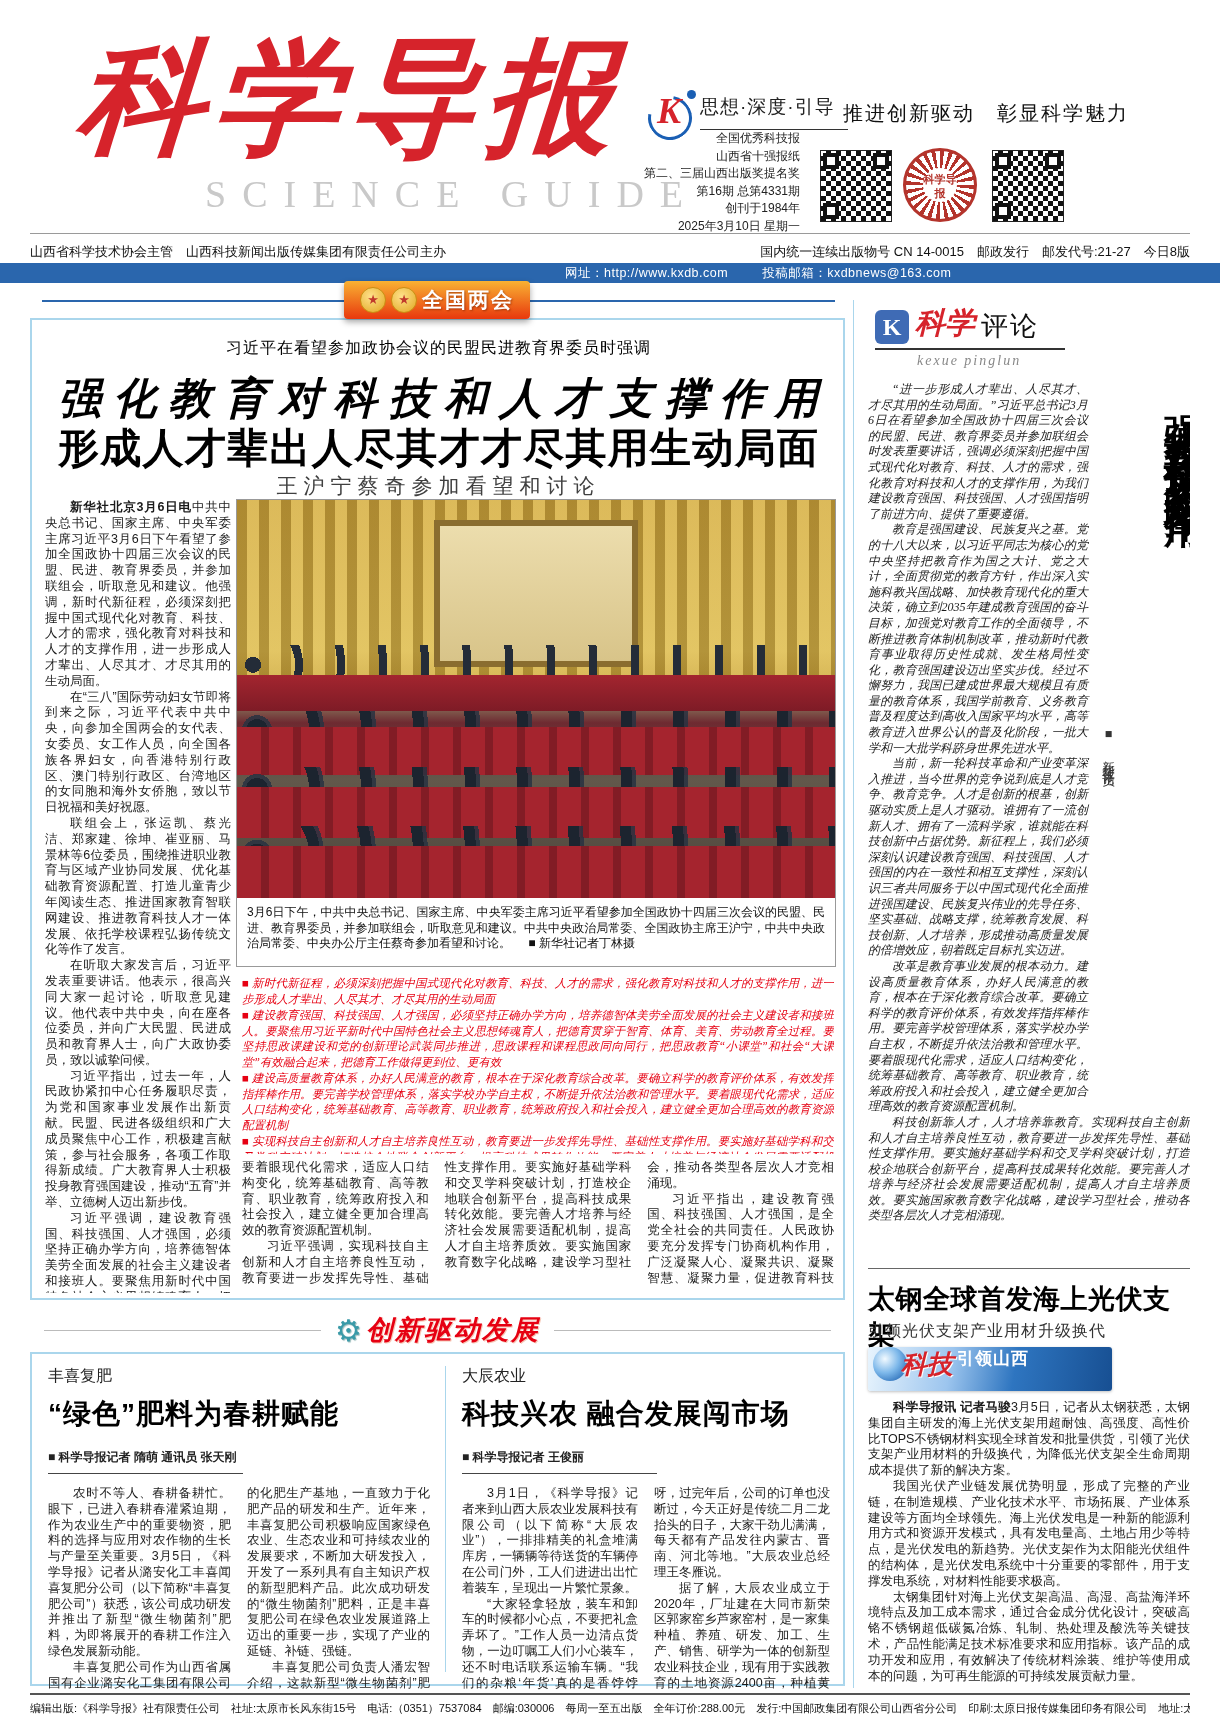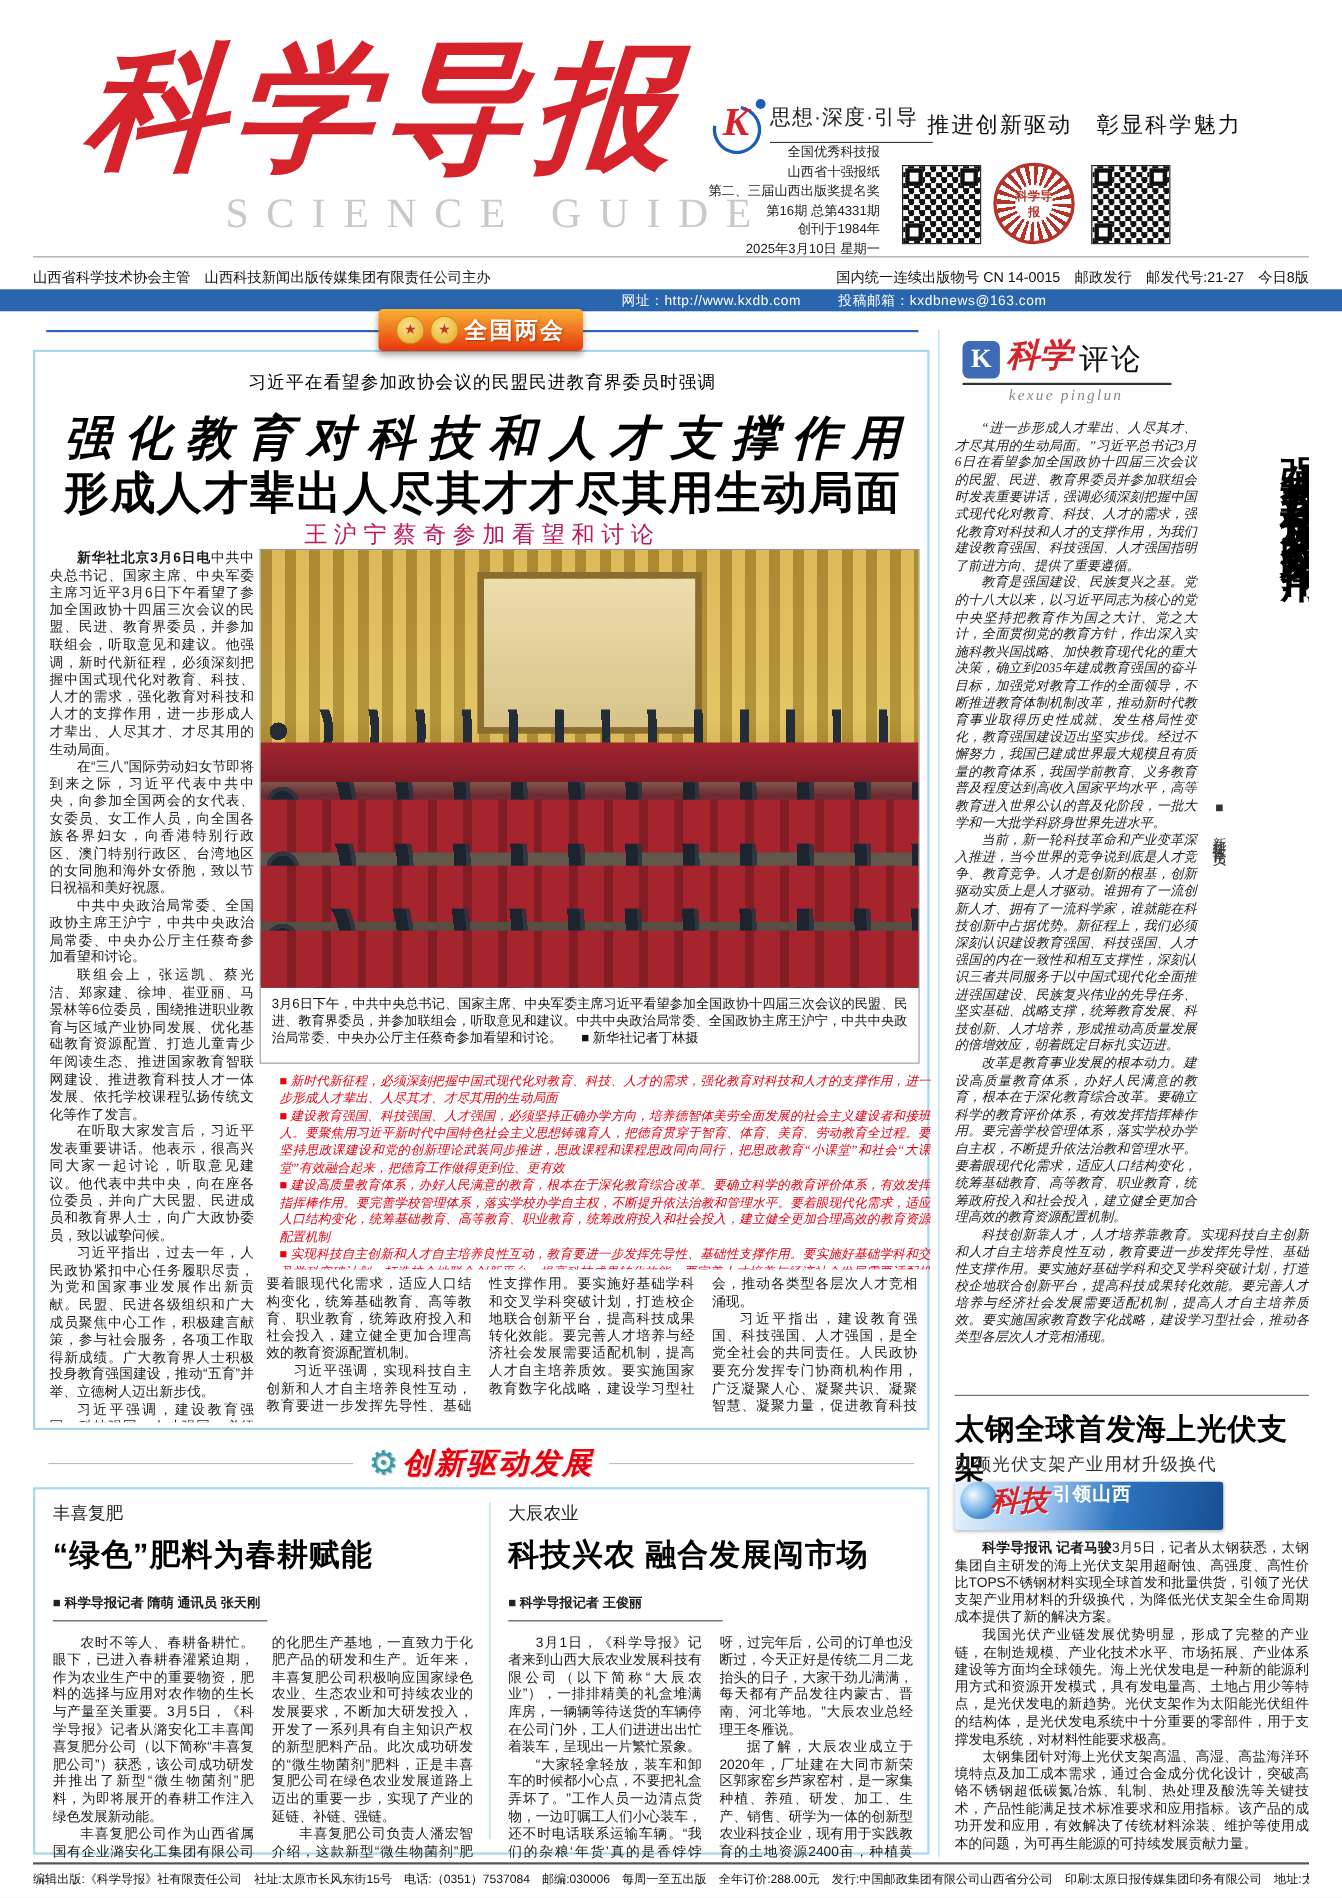--- a/index.html
+++ b/index.html
@@ -50,21 +50,21 @@
          justify-content:center;gap:5px;}
   .badge .emblem{width:24px;height:24px;border-radius:50%;background:radial-gradient(circle at 40% 35%,#ffe08a,#e0a821);
                  border:1px solid #c98f12;color:#c0392b;font-size:13px;line-height:24px;text-align:center;}
   .badge .btxt{color:#fff;font-weight:900;font-size:21px;letter-spacing:2px;text-shadow:1px 1px 2px rgba(120,30,0,.6);}
 
   .kicker{left:42px;top:338px;width:793px;text-align:center;font-size:16px;color:#000;letter-spacing:1px;}
   .hl{left:58px;width:760px;font-weight:900;color:#000;text-align:justify;text-align-last:justify;
       font-family:"Liberation Sans",sans-serif;}
   .hl1{top:370px;font-size:43px;font-style:italic;}
   .hl2{top:421px;font-size:41px;}
-  .deck{left:42px;top:472px;width:793px;text-align:center;font-size:21px;letter-spacing:6px;color:#be185d;}
+  .deck{left:42px;top:472px;width:793px;text-align:center;font-size:21px;letter-spacing:6px;color:#404040;}
 
   .leftcol{left:45px;top:500px;width:186px;height:793px;overflow:hidden;font-size:12.5px;
            line-height:15.8px;text-align:justify;color:#1a1a1a;}
   .leftcol p{margin:0;text-indent:2em;}
   .leftcol .lede strong{font-weight:bold;}
 
   .photo-frame{left:236px;top:499px;width:600px;height:468px;border:1px solid #999;box-sizing:border-box;background:#fff;}
   .photo{position:relative;width:100%;height:398px;overflow:hidden;
          background:linear-gradient(180deg,#cfa843 0%,#d8b851 38%,#c5a03c 47%,#8f8867 50%,#6e2a31 56%,#62584b 70%,#4d463c 100%);}
   .photo .curtain{position:absolute;left:0;right:0;top:0;height:47%;
@@ -80,21 +80,21 @@
   .photo .c1{top:57%;height:12%;}
   .photo .c2{top:72%;height:13%;}
   .photo .c3{top:87%;height:13%;}
   .photo .ppl{background:repeating-radial-gradient(circle at 20px 40%, #1c242f 0 11px, rgba(40,50,65,.85) 11px 15px, transparent 15px 52px);}
   .photo .p1{top:53%;height:12%;}
   .photo .p2{top:67%;height:14%;}
   .photo .p3{top:82%;height:18%;}
   .caption{padding:7px 10px 0 10px;font-size:12px;line-height:15.5px;text-align:justify;color:#111;}
   .caption .credit{white-space:nowrap;margin-left:14px;}
 
-  .quotes{left:242px;top:976px;width:592px;height:178px;overflow:hidden;margin-left:12px;}
+  .quotes{left:242px;top:976px;width:592px;height:178px;overflow:hidden;}
   .quotes ul{margin:0;padding:0;list-style:none;}
   .quotes li{color:#e60012;font-size:11.5px;line-height:15.5px;text-align:justify;
              font-family:"Liberation Serif",serif;font-style:italic;margin-bottom:1px;}
   .quotes li::before{content:"■ ";font-style:normal;}
 
   .bcols{left:242px;top:1160px;width:592px;height:132px;overflow:hidden;column-count:3;column-gap:16px;
          font-size:12.5px;line-height:15.8px;text-align:justify;color:#1a1a1a;}
   .bcols p{margin:0;text-indent:2em;}
   .bcols p.nofirst{text-indent:0;}
 
@@ -218,21 +218,20 @@
   </div>
 
   <div class="abs kicker">习近平在看望参加政协会议的民盟民进教育界委员时强调</div>
   <div class="abs hl hl1">强化教育对科技和人才支撑作用</div>
   <div class="abs hl hl2">形成人才辈出人尽其才才尽其用生动局面</div>
   <div class="abs deck">王沪宁蔡奇参加看望和讨论</div>
 
   <div class="abs leftcol">
     <p class="lede"><strong>新华社北京3月6日电</strong><span>中共中央总书记、国家主席、中央军委主席习近平3月6日下午看望了参加全国政协十四届三次会议的民盟、民进、教育界委员，并参加联组会，听取意见和建议。他强调，新时代新征程，必须深刻把握中国式现代化对教育、科技、人才的需求，强化教育对科技和人才的支撑作用，进一步形成人才辈出、人尽其才、才尽其用的生动局面。</span></p>
     <p>在“三八”国际劳动妇女节即将到来之际，习近平代表中共中央，向参加全国两会的女代表、女委员、女工作人员，向全国各族各界妇女，向香港特别行政区、澳门特别行政区、台湾地区的女同胞和海外女侨胞，致以节日祝福和美好祝愿。</p>
-    <p>中共中央政治局常委、全国政协主席王沪宁，中共中央政治局常委、中央办公厅主任蔡奇参加看望和讨论。</p>
     <p>联组会上，张运凯、蔡光洁、郑家建、徐坤、崔亚丽、马景林等6位委员，围绕推进职业教育与区域产业协同发展、优化基础教育资源配置、打造儿童青少年阅读生态、推进国家教育智联网建设、推进教育科技人才一体发展、依托学校课程弘扬传统文化等作了发言。</p>
     <p>在听取大家发言后，习近平发表重要讲话。他表示，很高兴同大家一起讨论，听取意见建议。他代表中共中央，向在座各位委员，并向广大民盟、民进成员和教育界人士，向广大政协委员，致以诚挚问候。</p>
     <p>习近平指出，过去一年，人民政协紧扣中心任务履职尽责，为党和国家事业发展作出新贡献。民盟、民进各级组织和广大成员聚焦中心工作，积极建言献策，参与社会服务，各项工作取得新成绩。广大教育界人士积极投身教育强国建设，推动“五育”并举、立德树人迈出新步伐。</p>
     <p>习近平强调，建设教育强国、科技强国、人才强国，必须坚持正确办学方向，培养德智体美劳全面发展的社会主义建设者和接班人。要聚焦用新时代中国特色社会主义思想铸魂育人，把德育贯穿于智育、体育、美育、劳动教育全过程。要坚持思政课建设和党的创新理论武装同步推进、思政课程和课程思政同向同行，把思政教育“小课堂”和社会“大课堂”有效融合起来，把德育工作做得更到位、更有效。</p>
 
   </div>
 
   <div class="abs photo-frame">
     <div class="photo">
       <div class="curtain"></div>

